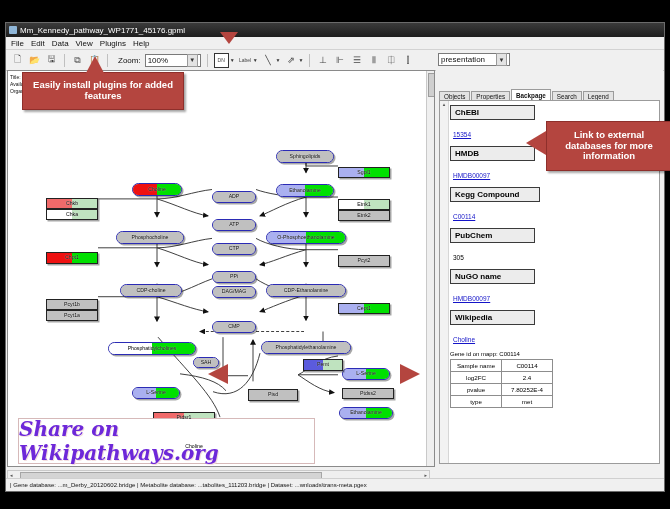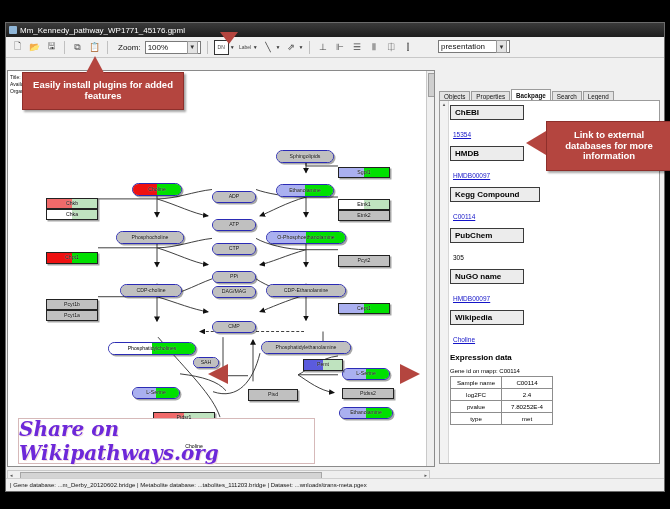--- a/index.html
+++ b/index.html
@@ -65,21 +65,21 @@
   .tab{background:#e3e3e3;border:1px solid #9b9b9b;border-bottom:none;padding:1px 4px;
        color:#111;height:10px;box-sizing:border-box;display:flex;align-items:center;}
   .tab.active{background:#fff;font-weight:bold;height:12px;}
   .tabline{position:absolute;left:3px;top:30px;right:3px;height:1px;background:#9b9b9b;}
   .backpage{position:absolute;left:3px;top:31px;right:3px;bottom:3px;background:#fff;
             border:1px solid #9b9b9b;border-top:none;overflow:hidden;}
   .bp-scroll{position:absolute;left:0;top:0;width:8px;bottom:0;background:#f2f2f2;border-right:1px solid #d6d6d6;}
   .bp-scroll .ar{font-size:5px;color:#555;text-align:center;}
   .bp-inner{position:absolute;left:10px;top:4px;right:2px;bottom:0;}
   .dbhead{border:1px solid #3a3a3a;background:#ececec;font-size:8px;font-weight:bold;
-          color:#000;padding:2px 4px;width:74px;box-sizing:border-box;margin-bottom:3px;}
+          color:#000;padding:2px 4px;width:85px;box-sizing:border-box;margin-bottom:3px;}
   .dblink{font-size:6.5px;color:#1414c8;text-decoration:underline;margin:0 0 8px 3px;display:inline-block;}
   .dbplain{font-size:6.5px;color:#000;margin:0 0 8px 3px;display:inline-block;}
   .exphead{font-size:8px;font-weight:bold;color:#000;margin:2px 0 6px 0;}
   .geneid{font-size:6px;color:#000;margin-bottom:2px;}
   table.expr{border-collapse:collapse;font-size:6.2px;color:#000;}
   table.expr td{border:1px solid #8d8d8d;padding:2px 3px;text-align:center;min-width:44px;}
 
   
   .hscroll{position:absolute;left:1px;right:234px;bottom:12px;height:9px;background:#efefef;
            border:1px solid #c9c9c9;box-sizing:border-box;display:flex;align-items:center;
@@ -104,20 +104,28 @@
 
 <div id="root">
 
   <div class="win">
 
     <div class="titlebar">
       <div class="tdot"></div>
       <div class="ttxt">Mm_Kennedy_pathway_WP1771_45176.gpml</div>
     </div>
 
+    <div class="menubar">
+      <span>File</span>
+      <span>Edit</span>
+      <span>Data</span>
+      <span>View</span>
+      <span>Plugins</span>
+      <span>Help</span>
+    </div>
 
     <div class="toolbar">
       <div class="tb-ico">🗋</div>
       <div class="tb-ico" style="color:#c8a13a">📂</div>
       <div class="tb-ico">🖫</div>
       <div class="tb-sep"></div>
       <div class="tb-ico">⧉</div>
       <div class="tb-ico">📋</div>
       <div class="tb-sep"></div>
       <span class="zoomlbl">Zoom:</span>
@@ -418,21 +426,20 @@
 
             <div class="dbhead">PubChem</div>
             <span class="dbplain">305</span><br>
 
             <div class="dbhead">NuGO name</div>
             <a class="dblink" href="#">HMDB00097</a><br>
 
             <div class="dbhead">Wikipedia</div>
             <a class="dblink" href="#">Choline</a>
 
-            <div class="exphead">Expression data</div>
             <div class="geneid">Gene id on mapp: C00114</div>
             <table class="expr">
               <tbody>
                   <tr>
                 <td>Sample name</td>
                 <td>C00114</td>
               </tr>
               <tr>
                 <td>log2FC</td>
                 <td>2.4</td>

